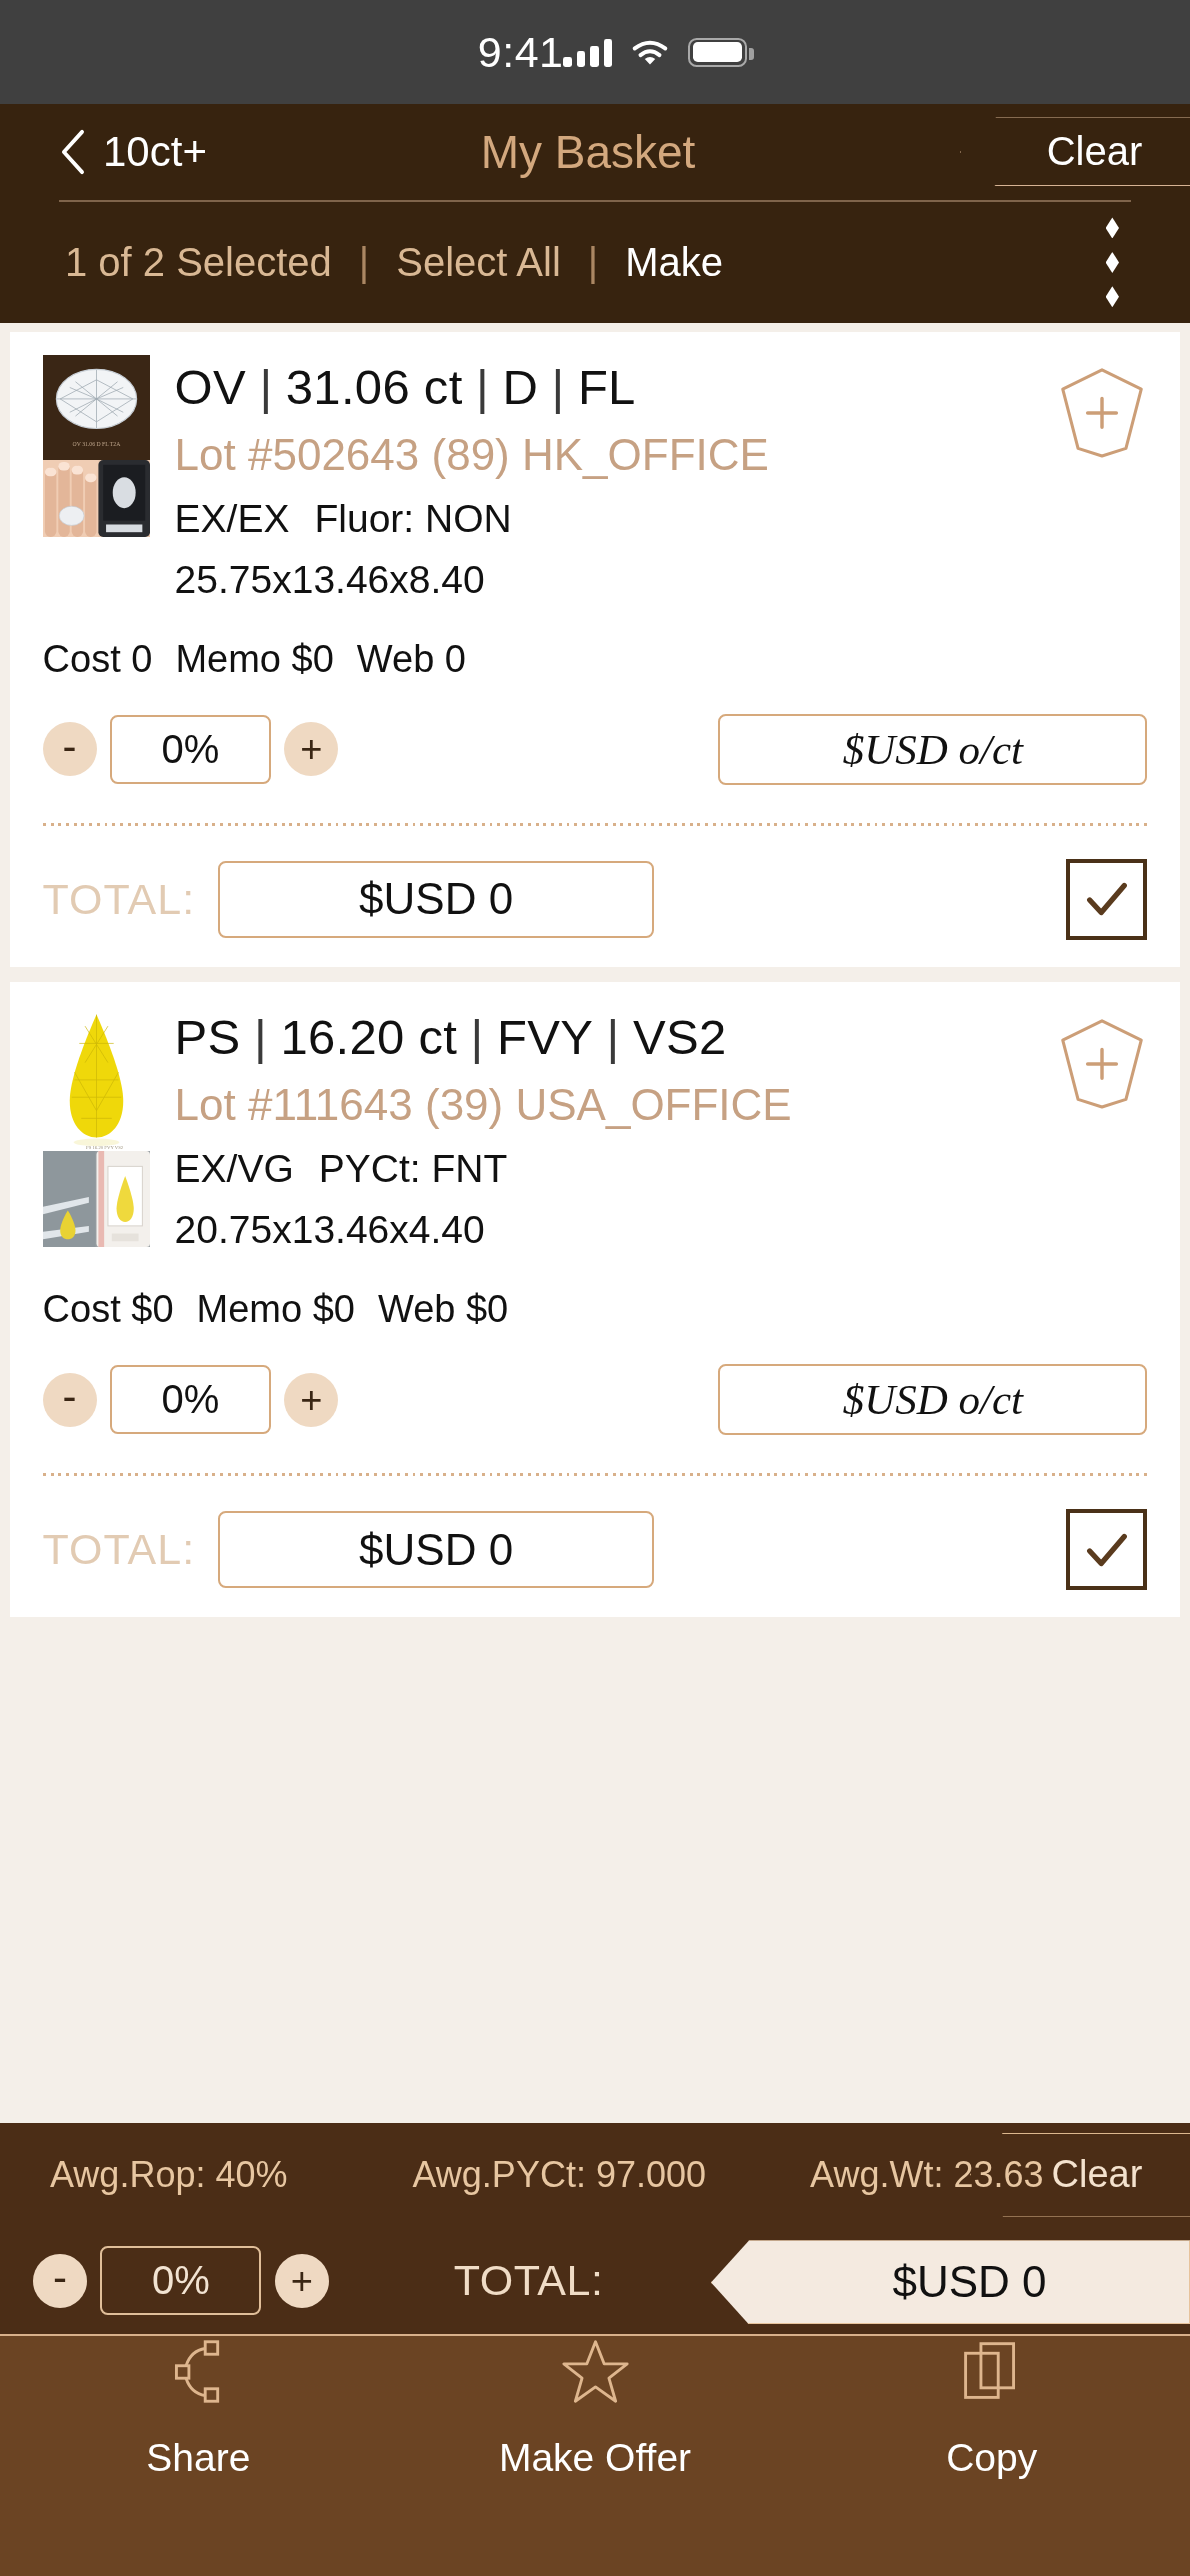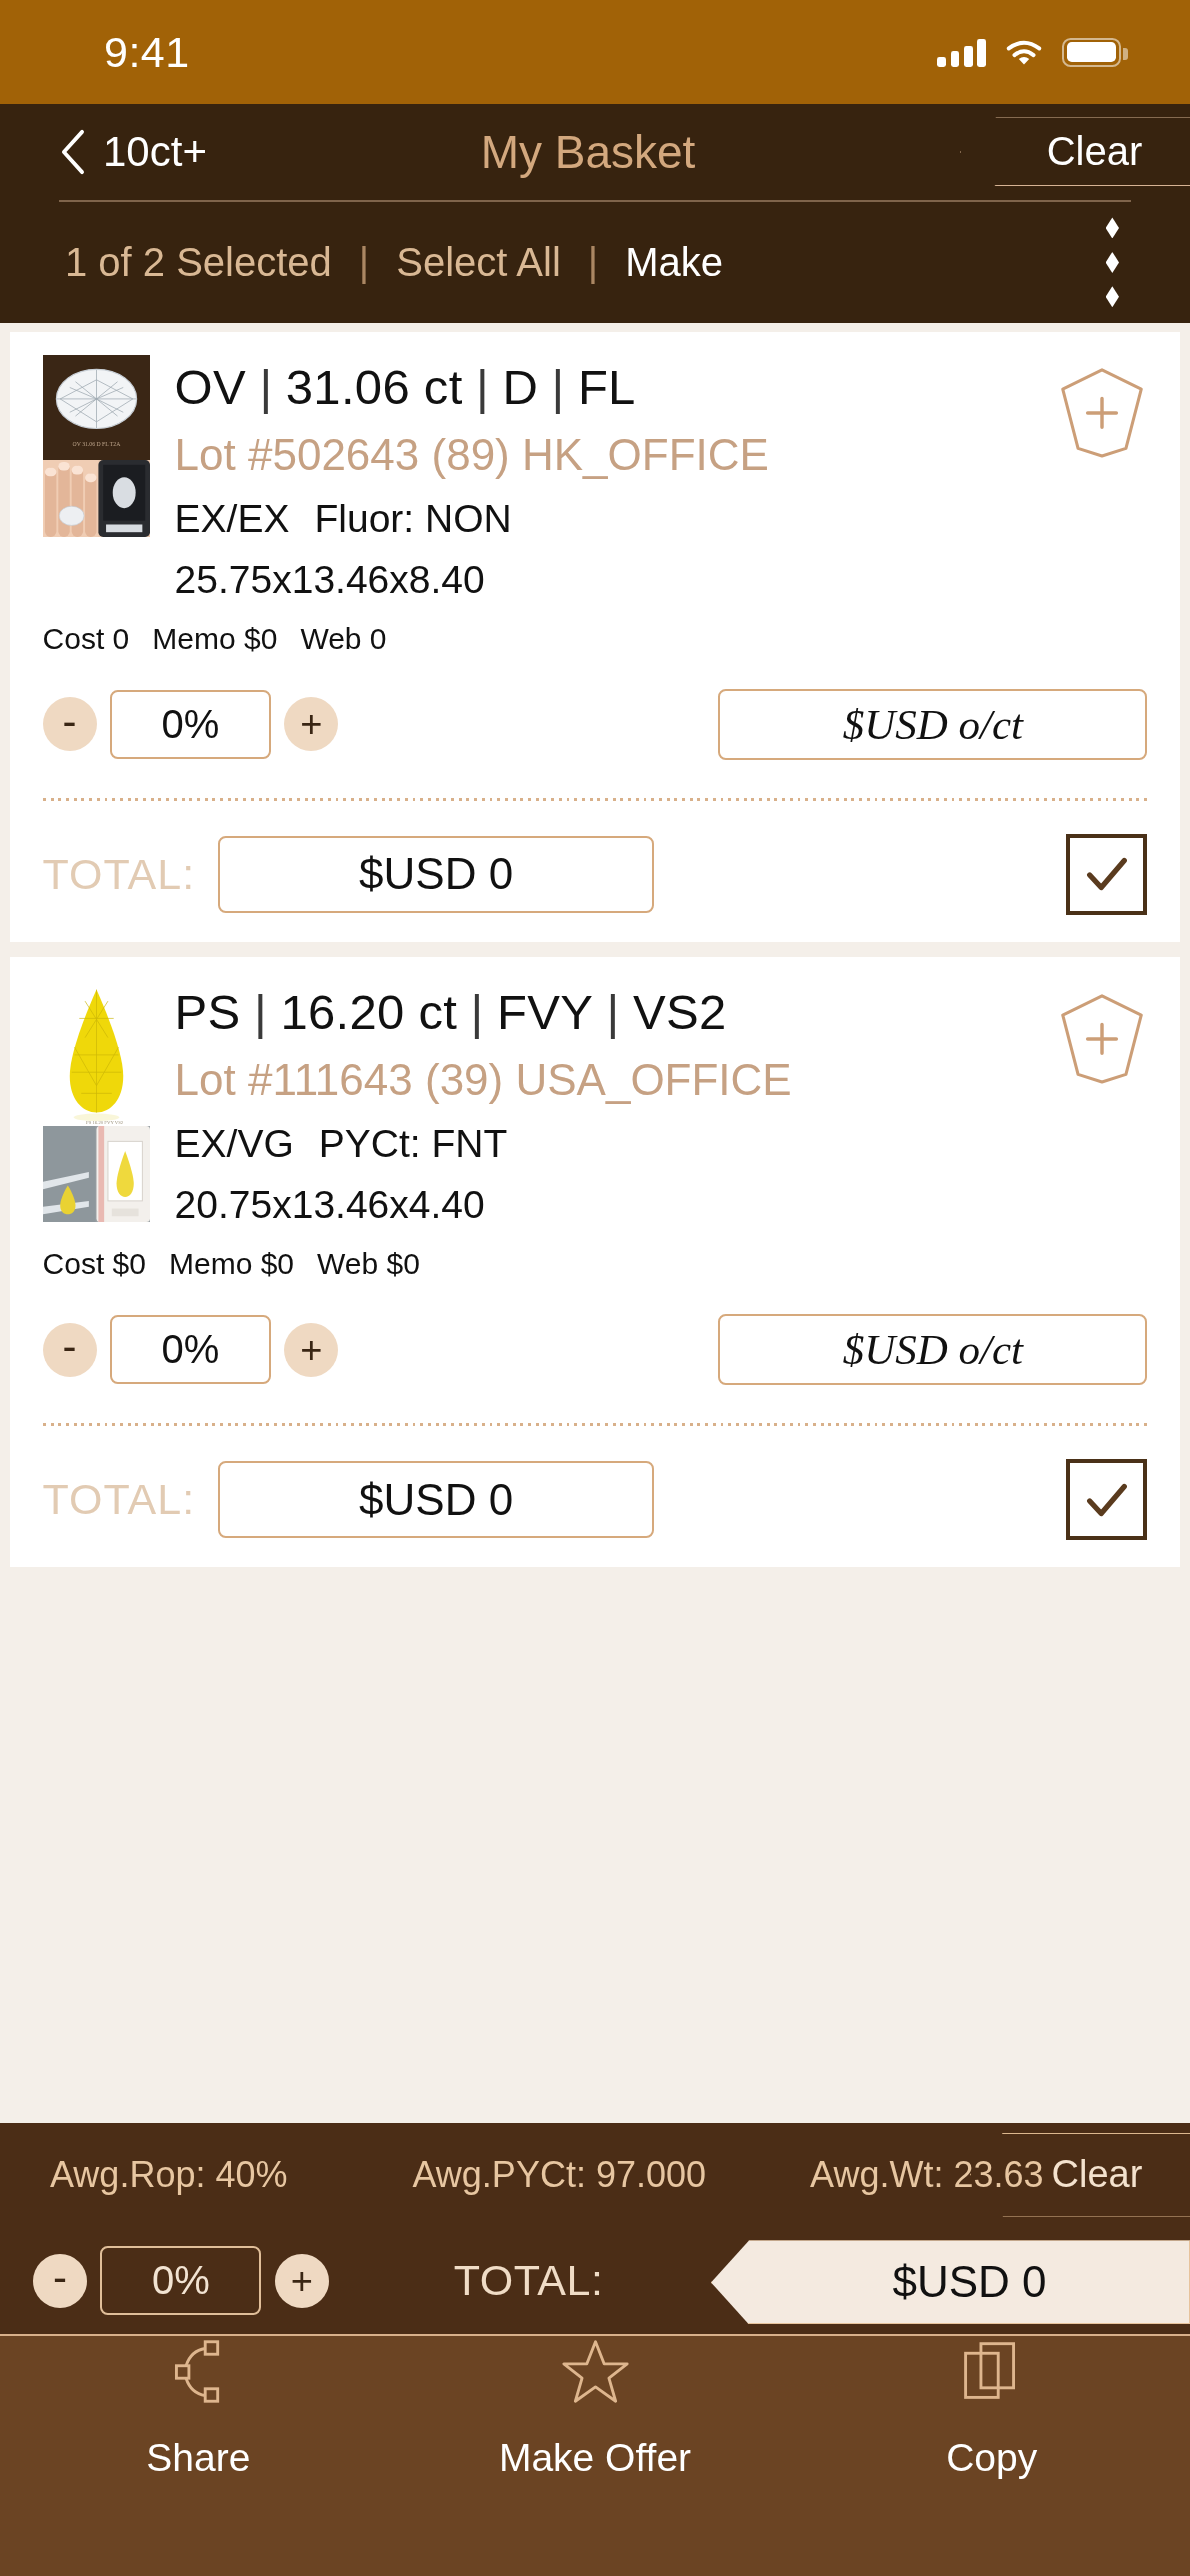--- a/index.html
+++ b/index.html
@@ -7,23 +7,23 @@
   body{
     font-family:"Liberation Sans", sans-serif;
     background:#F4EFE9;
     overflow:hidden;
     -webkit-font-smoothing:antialiased;
   }
   .phone{ position:relative; width:1190px; height:2576px; display:flex; flex-direction:column; }
 
   
   .statusbar{
-    background:#a16207;
+    background:#404040;
     height:104px;
-    display:flex; align-items:center; justify-content:space-between;
+    display:flex; align-items:center; justify-content:center;
     padding:0 69px 0 104px;
     flex:0 0 auto;
   }
   .clock{ color:#FFFFFF; font-size:43px; letter-spacing:0.5px; font-weight:400; }
   .sb-right{ display:flex; align-items:center; gap:19px; }
   .sig{ display:flex; align-items:flex-end; gap:4.8px; height:29px; }
   .sig i{ display:block; width:8.6px; background:#fff; border-radius:2.4px; }
   .sig i:nth-child(1){ height:9.6px; }
   .sig i:nth-child(2){ height:15.3px; }
   .sig i:nth-child(3){ height:21px; }
@@ -101,21 +101,21 @@
   .specs{ flex:1 1 auto; min-width:0; padding-top:3.8px; }
   .spec-title{ color:#111111; font-size:49px; white-space:nowrap; letter-spacing:0.3px; }
   .spec-title .pipe{ color:#3A3A3A; margin:0 13.4px; font-weight:300; }
   .spec-lot{ color:#C6A183; font-size:44px; margin-top:15.3px; white-space:nowrap; }
   .spec-line{ color:#111111; font-size:39px; margin-top:17px; white-space:nowrap; }
   .spec-line .gap{ display:inline-block; width:25px; }
 
   .gem-add{ flex:0 0 auto; padding-top:9.6px; cursor:pointer; }
   .gem-add svg{ display:block; width:90px; height:96px; }
 
-  .price-row{ color:#111111; font-size:30px; margin-top:20px; }
+  .price-row{ color:#111111; font-size:38px; margin-top:36px; }
   .price-row .gap{ display:inline-block; width:23px; }
 
   .stepper-row{ display:flex; align-items:center; margin-top:33px; }
   .rbtn{
     width:54px; height:54px; border-radius:50%;
     background:#EFD9C2;
     display:flex; align-items:center; justify-content:center;
     color:#3A2614; font-size:38px; line-height:1;
     cursor:pointer; flex:0 0 auto;
   }

